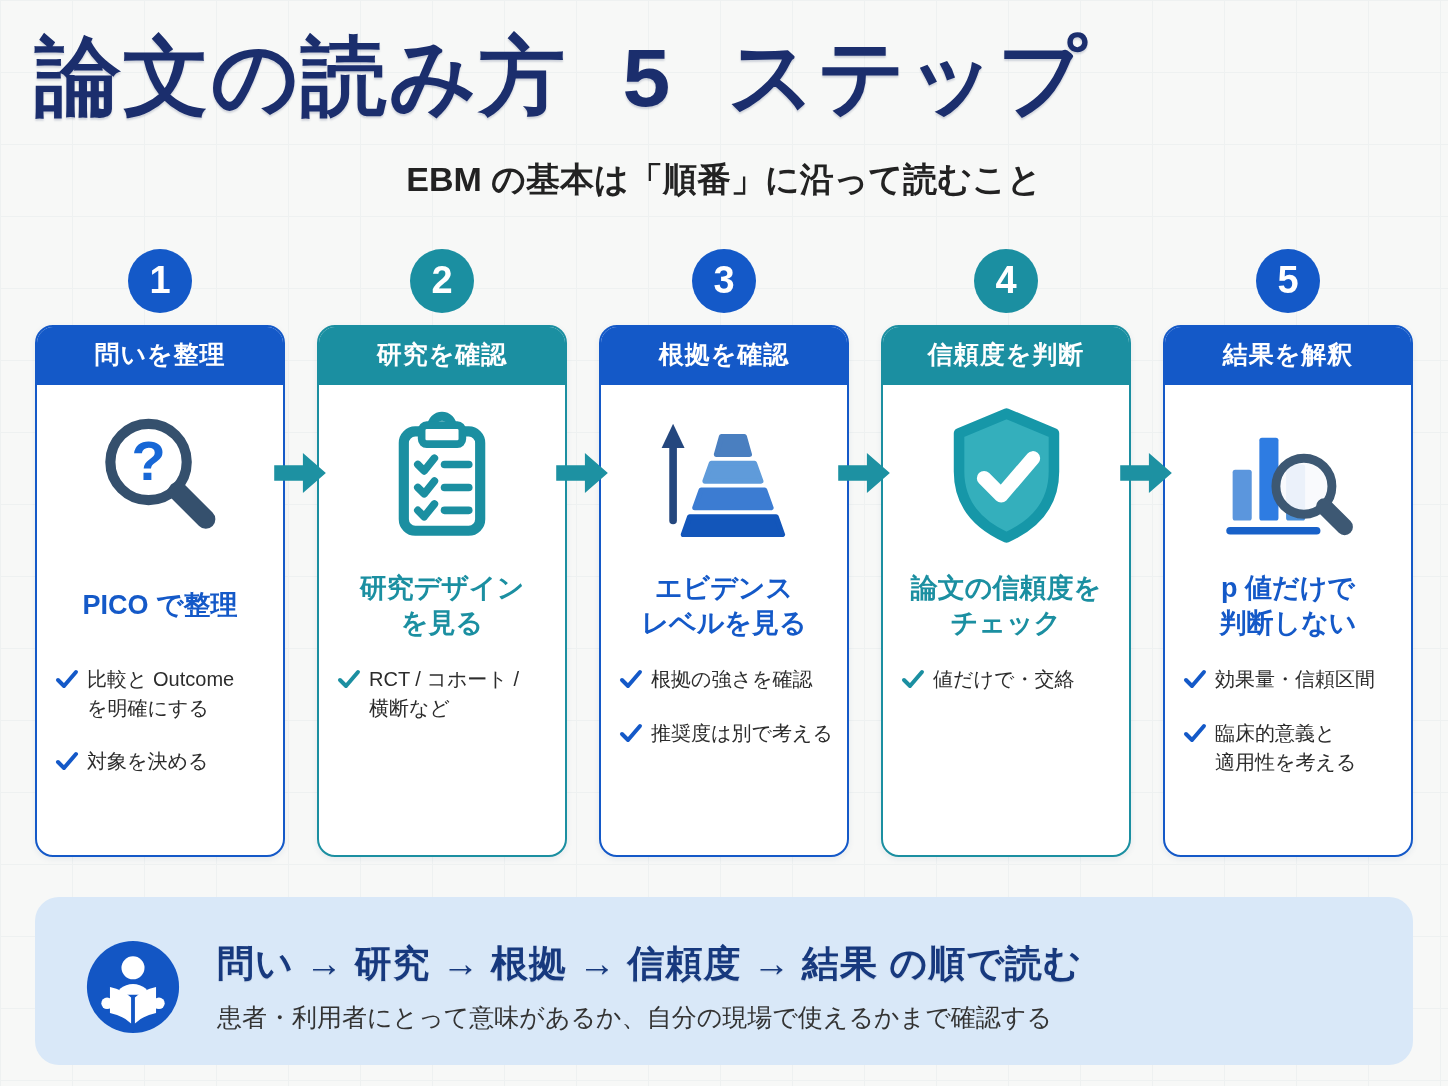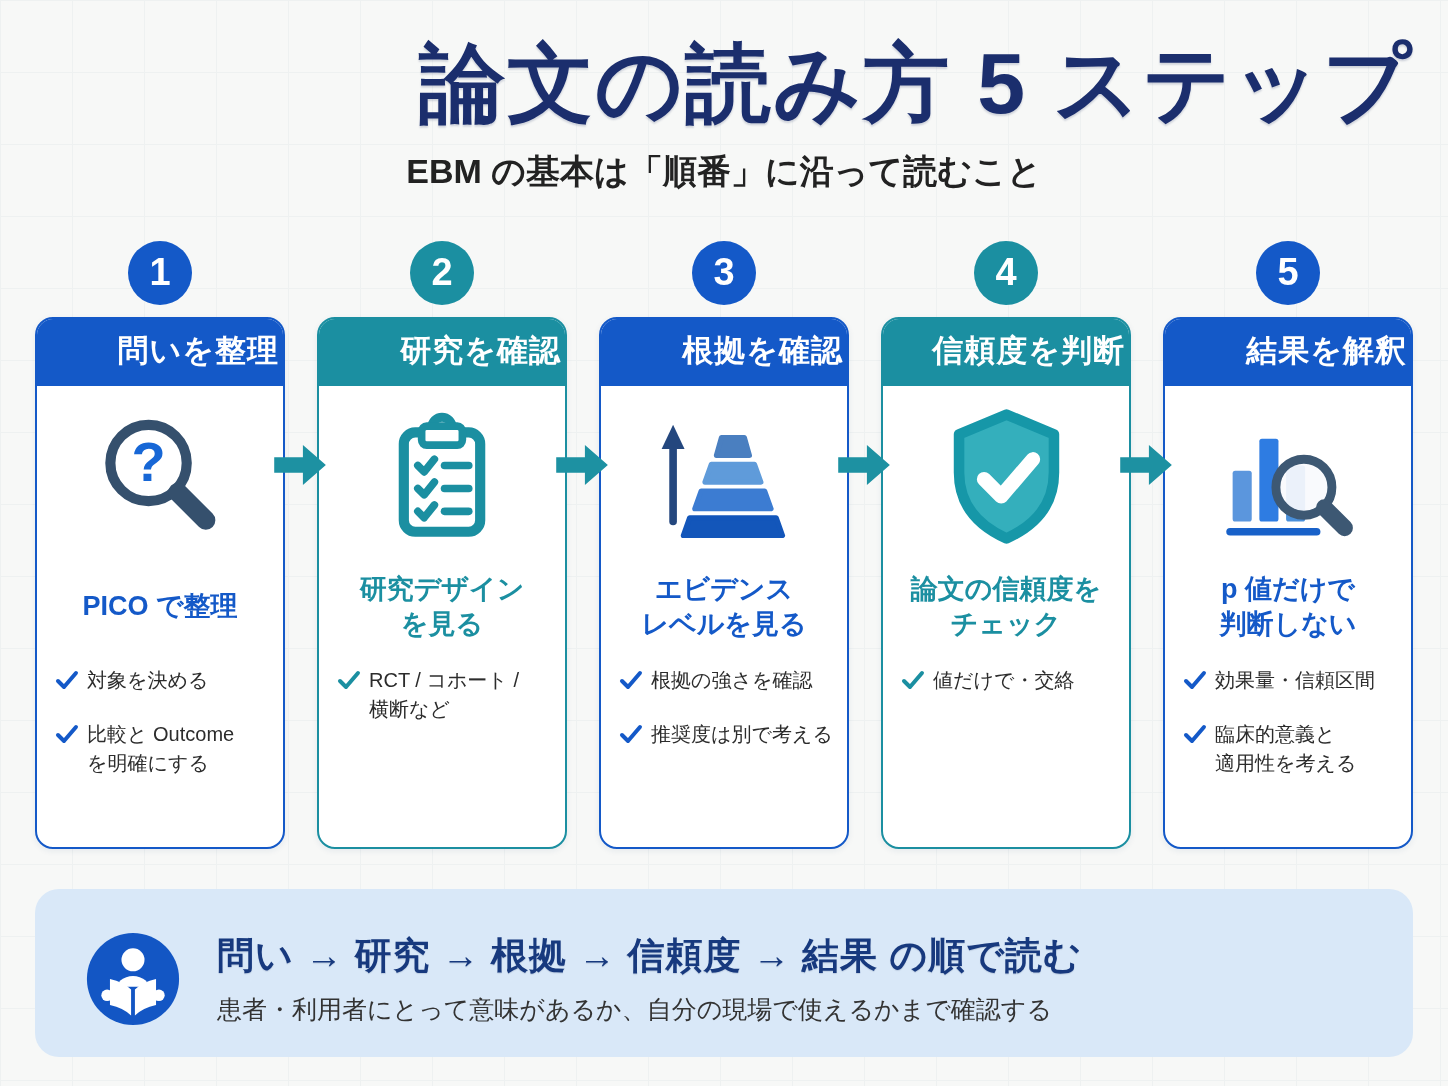--- a/index.html
+++ b/index.html
@@ -9,31 +9,32 @@
     background-color: #f7f8f7;
     background-image:
       linear-gradient(#eef1f1 1px, transparent 1px),
       linear-gradient(90deg, #eef1f1 1px, transparent 1px);
     background-size: 72px 72px;
     overflow: hidden;
   }
   .page { width: 1448px; height: 1086px; padding: 34px 35px 0; }
 
   .page-title {
-    text-align: right;
+    text-align: left;
     font-size: 86px;
     font-weight: 900;
     letter-spacing: 2px;
     line-height: 1.15;
     color: var(--title_navy);
     text-shadow: 0 2px 2px rgba(20,40,90,0.18);
+    font-family: Liberation Mono, monospace;
   }
   .page-subtitle {
     text-align: center;
-    margin-top: 16px;
+    margin-top: 24px;
     font-size: 34px;
     font-weight: 700;
     color: #222222;
   }
 
   .steps {
     position: relative;
     margin-top: 46px;
     display: flex;
     justify-content: space-between;
@@ -53,22 +54,22 @@
     width: 100%; height: 532px;
     background: #ffffff;
     border: 2.5px solid var(--c);
     border-radius: 18px;
     overflow: hidden;
     display: flex; flex-direction: column;
     box-shadow: 0 2px 6px rgba(30,60,110,0.08);
   }
   .card-header {
     background: var(--c); color: #ffffff;
-    font-size: 31px; font-weight: 800;
-    text-align: right;
+    font-size: 25px; font-weight: 800;
+    text-align: center;
     padding: 11px 4px 14px;
     letter-spacing: 1px;
   }
   .card-body { flex: 1; padding: 8px 14px 14px; display: flex; flex-direction: column; }
   .icon-zone { height: 170px; display: flex; align-items: center; justify-content: center; }
   .card-label {
     min-height: 86px;
     display: flex; align-items: center; justify-content: center;
     text-align: center;
     font-size: 27px; font-weight: 800;
@@ -130,28 +131,28 @@
                 <text x="46" y="58" text-anchor="middle" font-size="44" font-weight="bold" fill="#1767d6">?</text>
               </svg>
             </span>
           </div>
           <div class="card-label">PICO で整理</div>
           <ul class="bullets">
             <li>
               <span class="check-wrap"><svg width="24" height="24" viewBox="0 0 24 24">
                     <polyline points="3,13 9,19 21,5" fill="none" stroke="currentColor" stroke-width="4" stroke-linecap="round" stroke-linejoin="round"></polyline>
                   </svg></span>
-              <span class="bullet-text">対象を決める</span>
-            </li>
-            <li>
-              <span class="check-wrap"><svg width="24" height="24" viewBox="0 0 24 24">
-                    <polyline points="3,13 9,19 21,5" fill="none" stroke="currentColor" stroke-width="4" stroke-linecap="round" stroke-linejoin="round"></polyline>
-                  </svg></span>
               <span class="bullet-text">比較と Outcome
 を明確にする</span>
+            </li>
+            <li>
+              <span class="check-wrap"><svg width="24" height="24" viewBox="0 0 24 24">
+                    <polyline points="3,13 9,19 21,5" fill="none" stroke="currentColor" stroke-width="4" stroke-linecap="round" stroke-linejoin="round"></polyline>
+                  </svg></span>
+              <span class="bullet-text">対象を決める</span>
             </li>
           </ul>
         </div>
       </div>
     </div>
 
     <div class="step theme-teal">
       <div class="num-badge">2</div>
       <div class="card">
         <div class="card-header">研究を確認</div>

